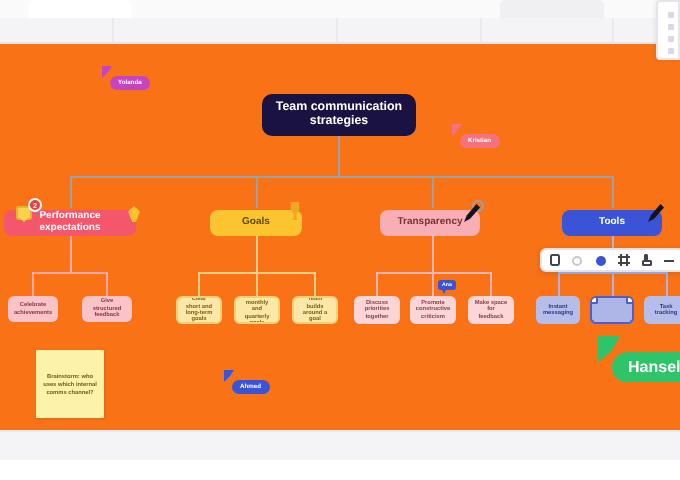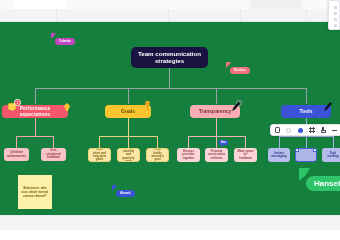--- a/index.html
+++ b/index.html
@@ -28,21 +28,21 @@
     background: #f4f4f6; border-bottom: 1px solid #e6e6ea;
   }
   .chrome-seg {
     position: absolute; top: 9px; height: 13px;
     border-left: 1px solid #e9e9ee;
   }
 
   
   .canvas {
     position: absolute; left: 0; top: 22px; width: 340px; height: 193px;
-    background: #15803d; overflow: hidden;
+    background: #f97316; overflow: hidden;
   }
   .footer {
     position: absolute; left: 0; top: 215px; width: 340px; height: 15px;
     background: #f4f4f6; border-top: 1px solid #e9e9ee;
   }
 
   
   .ln { position: absolute; background: #9aa0ac; }
   .ln-v { width: 1px; }
   .ln-h { height: 1px; }

